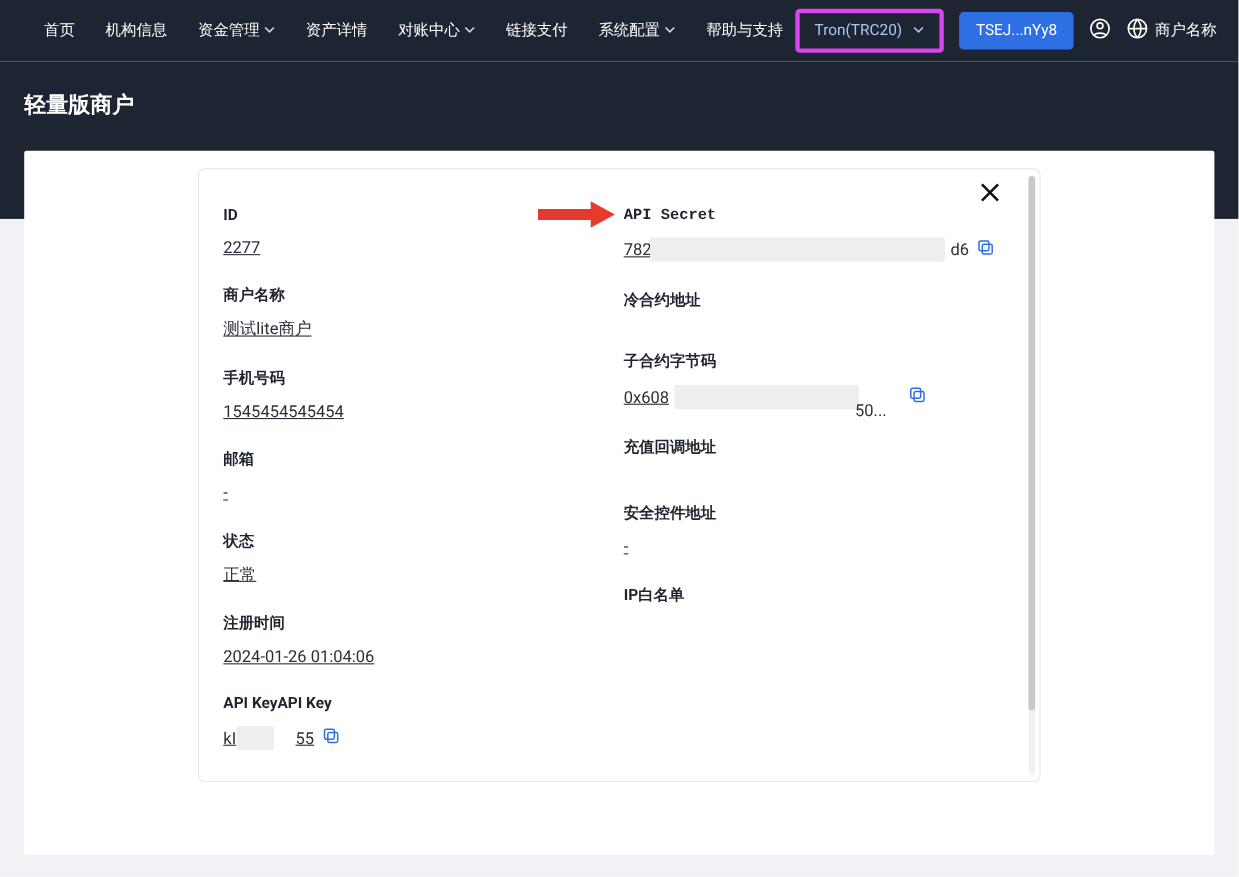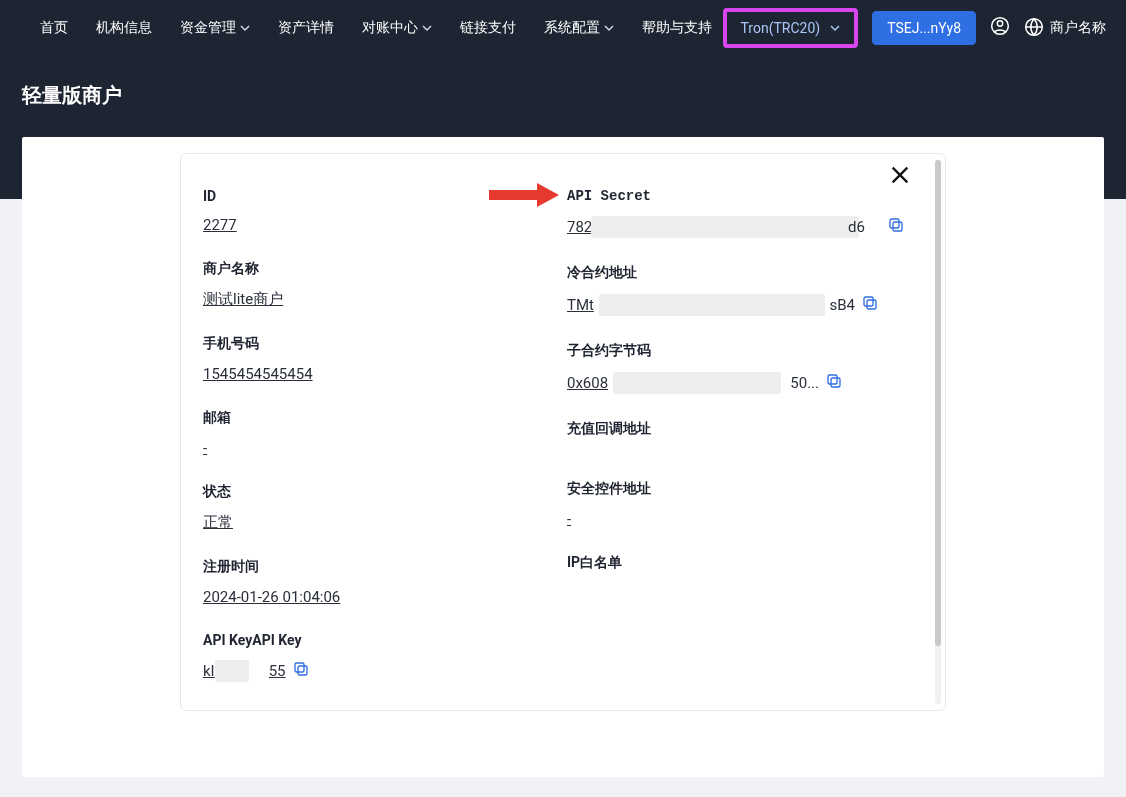--- a/index.html
+++ b/index.html
@@ -317,59 +317,48 @@
           <div class="label" style="position:relative;font-family:Liberation Mono, monospace;">
             <span class="arrow" style="left:-78px; top:-8px;">
               <svg width="70" height="30" viewBox="0 0 70 30">
                   <polygon points="70,15 48,3 48,10 0,10 0,20 48,20 48,27" fill="#e73a2e"></polygon>
                 </svg>
             </span>
             <span>API Secret</span>
           </div>
           <div class="value">
             <span class="masked" style="width:314px;">
-              <span>782</span><span class="mask" style="left:24px; width:268px;"></span><span style="position:absolute; right:16px;">d6</span>
+              <span>782</span><span class="mask" style="left:24px; width:268px;"></span><span style="position:absolute; right:0;">d6</span>
             </span>
             <span>
               <svg class="copy-icon" viewBox="0 0 24 24">
                   <rect x="8" y="8" width="12" height="12" rx="2"></rect>
                   <rect x="4" y="4" width="12" height="12" rx="2"></rect>
                 </svg>
             </span>
           </div>
         </div>
         <div class="field">
           <div class="label">冷合约地址</div>
+        </div>
+        <div class="field">
+          <div class="label">子合约字节码</div>
           <div class="value">
-            <span class="masked" style="width:288px;">
-              <span>TMt</span><span class="mask" style="left:32px; width:226px;"></span><span style="position:absolute; right:0;">sB4</span>
+            <span class="masked" style="width:252px;">
+              <span>0x608</span><span class="mask" style="left:46px; width:168px;"></span><span style="position:absolute; right:13px;margin-top:12px;">50...</span>
             </span>
             <span>
               <svg class="copy-icon" viewBox="0 0 24 24">
                   <rect x="8" y="8" width="12" height="12" rx="2"></rect>
                   <rect x="4" y="4" width="12" height="12" rx="2"></rect>
                 </svg>
             </span>
           </div>
         </div>
         <div class="field">
-          <div class="label">子合约字节码</div>
-          <div class="value">
-            <span class="masked" style="width:252px;">
-              <span>0x608</span><span class="mask" style="left:46px; width:168px;"></span><span style="position:absolute; right:0;">50...</span>
-            </span>
-            <span>
-              <svg class="copy-icon" viewBox="0 0 24 24">
-                  <rect x="8" y="8" width="12" height="12" rx="2"></rect>
-                  <rect x="4" y="4" width="12" height="12" rx="2"></rect>
-                </svg>
-            </span>
-          </div>
-        </div>
-        <div class="field">
           <div class="label">充值回调地址</div>
           <div class="value" style="min-height:4px;"></div>
         </div>
         <div class="field">
           <div class="label">安全控件地址</div>
           <div class="value">-</div>
         </div>
         <div class="field">
           <div class="label">IP白名单</div>
           <div class="value" style="min-height:4px;"></div>

